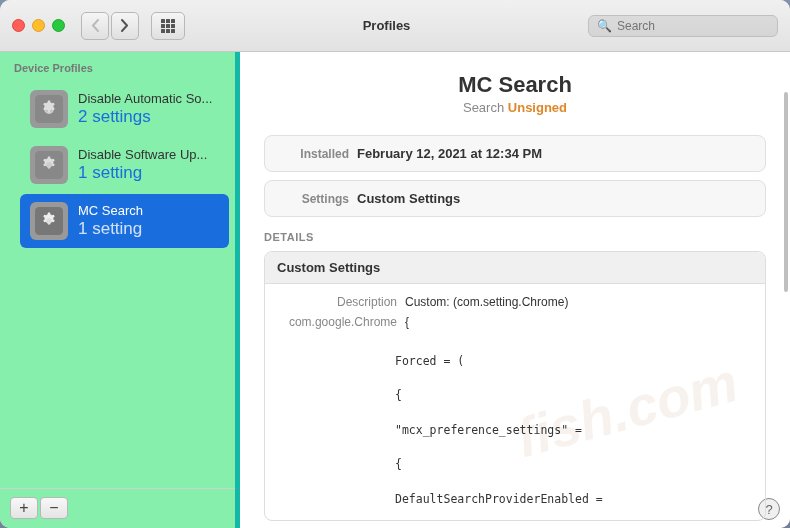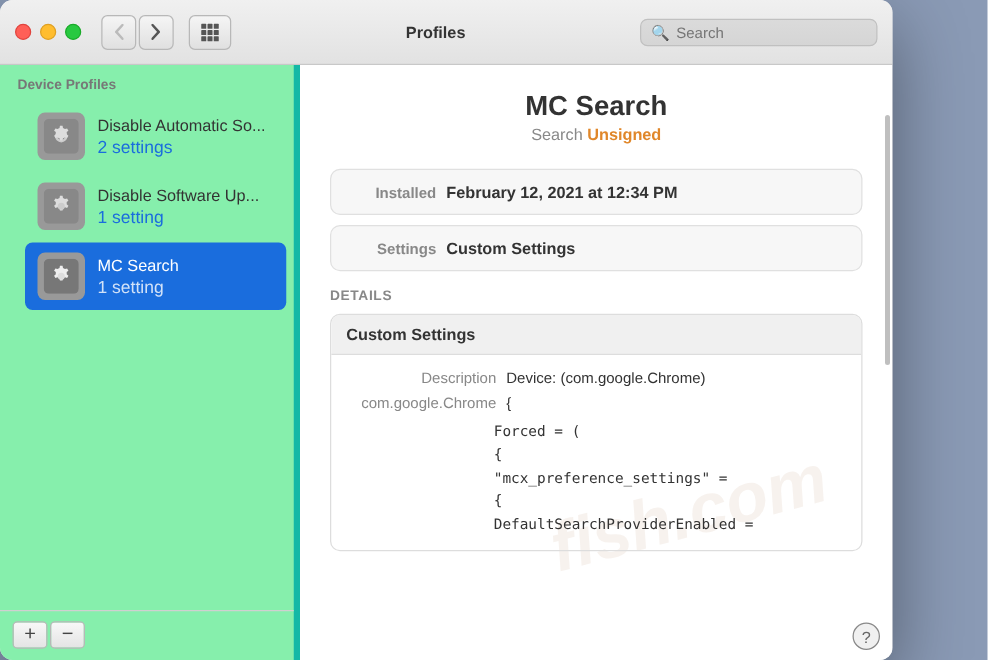--- a/index.html
+++ b/index.html
@@ -6,21 +6,21 @@
 
     body {
       width: 790px;
       height: 528px;
       background: #8a9ab5;
       font-family: -apple-system, BlinkMacSystemFont, "San Francisco", "Helvetica Neue", sans-serif;
       overflow: hidden;
     }
 
     .window {
-      width: 714px;
+      width: 790px;
       height: 528px;
       background: #ececec;
       border-radius: 10px;
       overflow: hidden;
       display: flex;
       flex-direction: column;
       box-shadow: 0 20px 60px rgba(0,0,0,0.4);
     }
 
     
@@ -204,21 +204,21 @@
       font-weight: 500;
       color: #333;
       white-space: nowrap;
       overflow: hidden;
       text-overflow: ellipsis;
     }
 
     .profile-item.selected .profile-name { color: #fff; }
 
     .profile-meta {
-      font-size: 14px;
+      font-size: 17px;
       color: #1a6ddd;
       margin-top: 1px;
     }
 
     .profile-item.selected .profile-meta { color: rgba(255,255,255,0.8); }
 
     
     .sidebar-footer {
       padding: 8px 10px;
       border-top: 1px solid #d0d0d0;
@@ -363,20 +363,21 @@
     .code-block {
       padding: 4px 12px 4px 130px;
       font-family: "SF Mono", "Menlo", "Monaco", monospace;
       font-size: 11.5px;
       color: #333;
       line-height: 1.6;
     }
 
     .code-line {
       display: block;
+      margin-top: 16px;
     }
 
     .scrollbar-track {
       position: absolute;
       right: 0;
       top: 0;
       bottom: 0;
       width: 8px;
       background: transparent;
     }
@@ -533,21 +534,21 @@
           <span class="info-row-value">Custom Settings</span>
         </div>
 
         <div class="section-header">DETAILS</div>
 
         <div class="details-box">
           <div class="details-box-title">Custom Settings</div>
           <div class="details-box-content">
             <div class="detail-field-row">
               <span class="field-label">Description</span>
-              <span class="field-value">Device: (com.google.Chrome)</span>
+              <span class="field-value">Custom: (com.setting.Chrome)</span>
             </div>
             <div class="detail-field-row">
               <span class="field-label">com.google.Chrome</span>
               <span class="field-value">{</span>
             </div>
             <div class="code-block">
               <span class="code-line">    Forced =   (</span>
               <span class="code-line">        {</span>
               <span class="code-line">            "mcx_preference_settings" =</span>
               <span class="code-line">        {</span>

